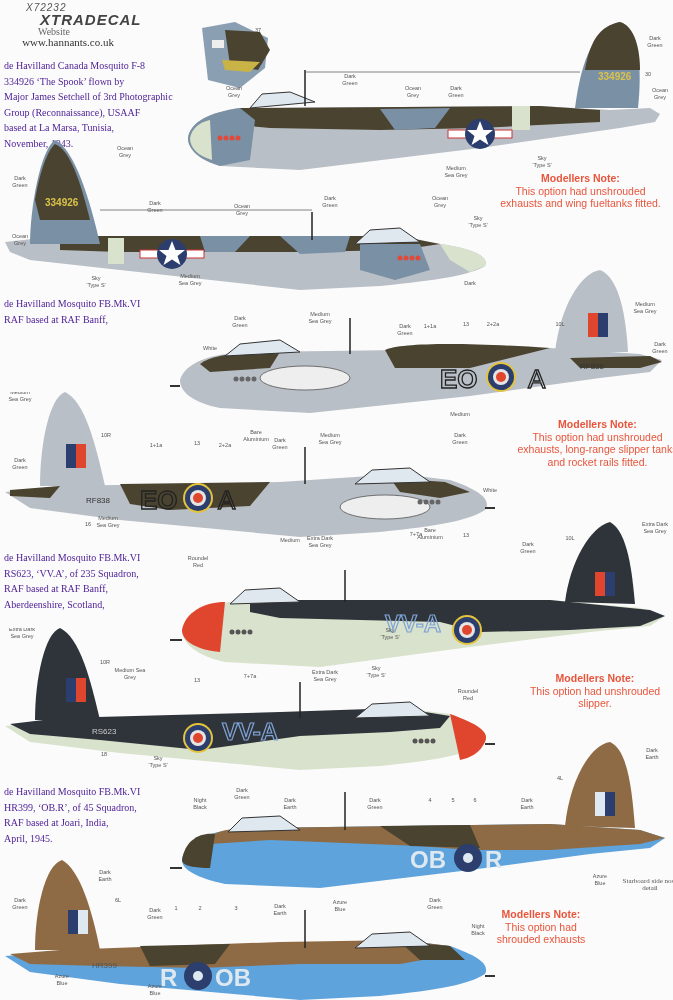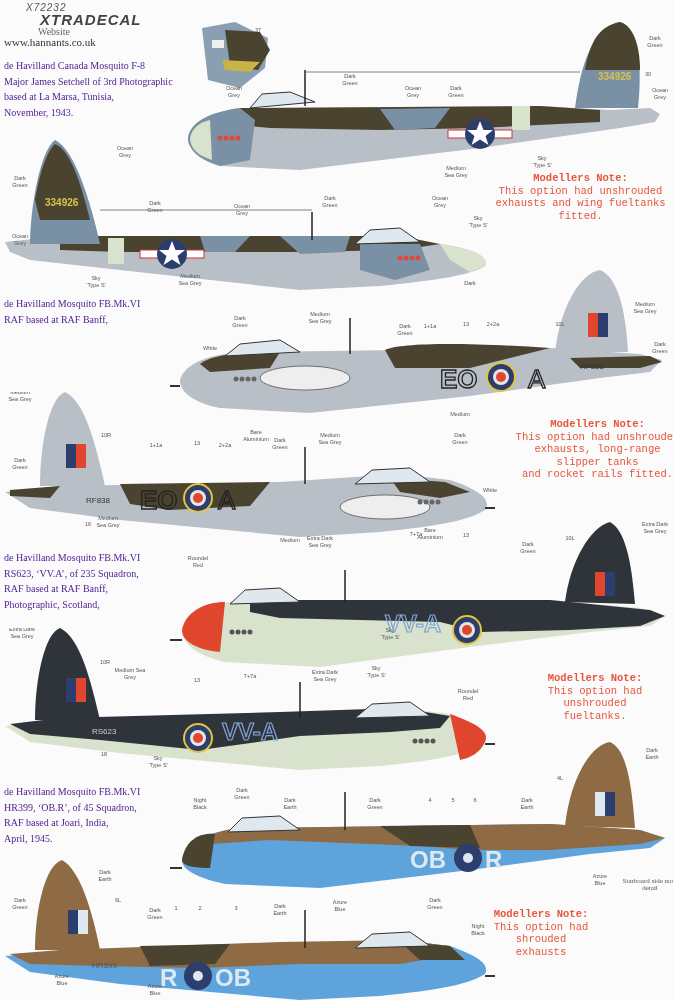--- a/index.html
+++ b/index.html
@@ -2,55 +2,57 @@
 <html><head>
 <meta charset="utf-8">
 <style>
   html, body { margin:0; padding:0; background:#fbfbfb; }
   body { width:673px; height:1000px; position:relative; overflow:hidden; font-family:"Liberation Serif", serif; color:#222; }
   .abs { position:absolute; }
   .logo { left:4px; top:2px; width:110px; }
   .logo .code { font-family:"Liberation Sans", sans-serif; font-size:10px; font-style:italic; color:#555; letter-spacing:1px; padding-left:22px; }
   .logo .brand { font-family:"Liberation Sans", sans-serif; font-weight:bold; font-style:italic; font-size:15px; color:#444; letter-spacing:1px; line-height:14px;margin-left:36px; }
   .logo .web-label { font-size:10px; color:#666; padding-left:34px; line-height:9px; }
-  .logo .url { font-size:11px; color:#333; line-height:12px; }
+  .logo .url { font-size:11px; color:#333; line-height:12px;text-align:right; }
   .desc { font-size:10px; line-height:15.5px; color:#4c1d95; }
-  .note { font-family:Liberation Mono, monospace; font-size:10.5px; line-height:12.5px; text-align:center; color:#e8553c; }
+  .note { font-family:Liberation Sans, sans-serif; font-size:10.5px; line-height:12.5px; text-align:center; color:#e8553c; }
   .note .title { font-weight:bold; }
   .lbl { font-size:6.5px; line-height:7px; color:#555; text-align:center;margin-left:12px; }
   .plane { position:absolute; }
   svg text { font-family:"Liberation Sans", sans-serif; }
 </style>
 </head>
 <body>
 
 <div class="abs logo">
   <div class="code">X72232</div>
   <div class="brand">XTRADECAL</div>
   <div class="web-label">Website</div>
   <div class="url">www.hannants.co.uk</div>
 </div>
 
 <div class="abs desc" style="left:4px;top:58px;width:245px;">
   <div>de Havilland Canada Mosquito F-8</div>
+  <div>334926 ‘The Spook’ flown by</div>
   <div>Major James Setchell of 3rd Photographic</div>
+  <div>Group (Reconnaissance), USAAF</div>
   <div>based at La Marsa, Tunisia,</div>
   <div>November, 1943.</div>
 </div>
 
 <div class="abs desc" style="left:4px;top:296px;width:200px;">
   <div>de Havilland Mosquito FB.Mk.VI</div>
   <div>RAF based at RAF Banff,</div>
 </div>
 
 <div class="abs desc" style="left:4px;top:550px;width:200px;">
   <div>de Havilland Mosquito FB.Mk.VI</div>
   <div>RS623, ‘VV.A’, of 235 Squadron,</div>
   <div>RAF based at RAF Banff,</div>
-  <div>Photographic, Scotland,</div>
+  <div>Aberdeenshire, Scotland,</div>
 </div>
 
 <div class="abs desc" style="left:4px;top:784px;width:200px;">
   <div>de Havilland Mosquito FB.Mk.VI</div>
   <div>HR399, ‘OB.R’, of 45 Squadron,</div>
   <div>RAF based at Joari, India,</div>
   <div>April, 1945.</div>
 </div>
 
 <div class="abs note" style="left:488px;top:172px;width:185px;">
@@ -60,21 +62,21 @@
 </div>
 <div class="abs note" style="left:515px;top:418px;width:165px;">
   <div class="title">Modellers Note:</div>
   <div>This option had unshrouded</div>
   <div>exhausts, long-range slipper tanks</div>
   <div>and rocket rails fitted.</div>
 </div>
 <div class="abs note" style="left:520px;top:672px;width:150px;">
   <div class="title">Modellers Note:</div>
   <div>This option had unshrouded</div>
-  <div>fueltanks.</div>
+  <div>slipper.</div>
 </div>
 <div class="abs note" style="left:492px;top:908px;width:98px;">
   <div class="title">Modellers Note:</div>
   <div>This option had</div>
   <div>shrouded exhausts</div>
 </div>
 
 <svg class="plane" style="left:180px;top:10px" width="493" height="170" viewBox="0 0 493 170">
 
   <g>

